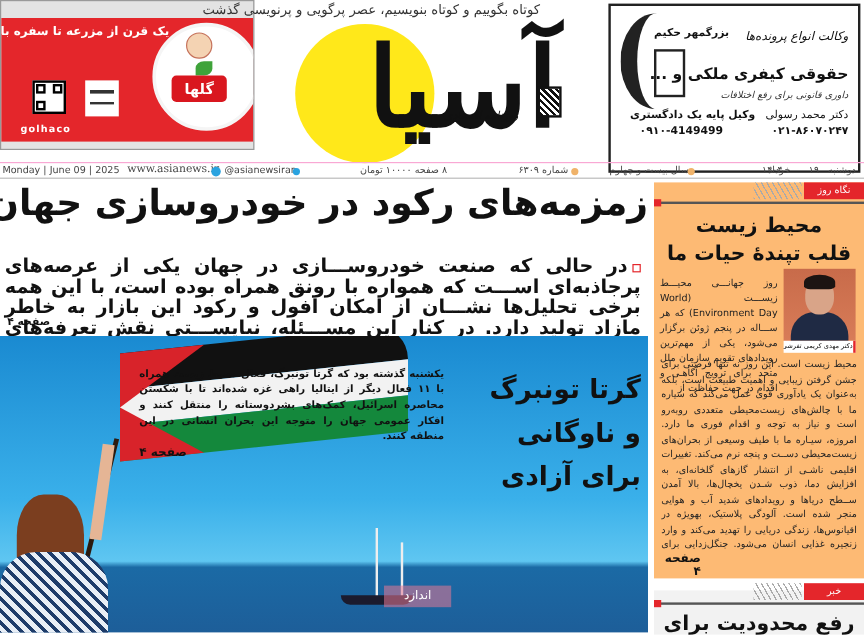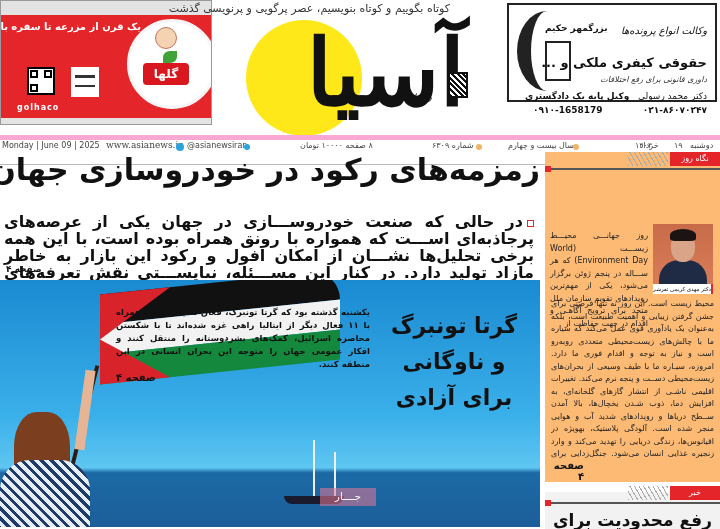--- a/index.html
+++ b/index.html
@@ -19,33 +19,33 @@
   .ad-left .unesco{position:absolute;left:70px;top:66px;width:28px;height:30px;background:#fff}
   .ad-left .unesco span{position:absolute;left:4px;top:8px;width:20px;height:12px;border-top:3px solid #333;border-bottom:2px solid #333}
   .ad-left .social{position:absolute;left:16px;top:102px;color:#fff;font-size:8px;font-weight:bold;letter-spacing:1px}
   
   .slogan{left:240px;top:2px;width:210px;font-size:11px;direction:rtl;text-align:center;color:#333;white-space:nowrap}
   .sun{left:246px;top:20px;width:116px;height:116px;border-radius:50%;background:#ffe81a}
   .brand{left:250px;top:8px;width:215px;height:130px;font-family:"DejaVu Serif",serif;font-size:92px;font-weight:bold;line-height:130px;text-align:right;direction:rtl;color:#111}
   .qr-mast{left:448px;top:72px;width:20px;height:26px;border:2px solid #111;background:repeating-linear-gradient(45deg,#111 0 2px,#fff 2px 4px)}
   .subbrand{left:370px;top:92px;font-size:9px;direction:rtl;color:#111;font-style:italic}
   
-  .ad-right{left:507px;top:3px;width:210px;height:99px;border:2px solid #222;background:#fff}
+  .ad-right{left:507px;top:3px;width:210px;height:141px;border:2px solid #222;background:#fff}
   .ad-right .moon{position:absolute;left:8px;top:6px;width:60px;height:80px;border-radius:50%;border-left:14px solid #222}
   .ad-right .inst{position:absolute;left:36px;top:18px;font-size:9px;font-weight:bold;direction:rtl;white-space:nowrap}
   .ad-right .scale{position:absolute;left:36px;top:36px;width:26px;height:40px;border:2px solid #222}
   .ad-right .l1{position:absolute;right:8px;top:20px;font-size:10px;font-style:italic;direction:rtl;white-space:nowrap}
   .ad-right .l2{position:absolute;right:8px;top:50px;font-size:13px;font-weight:bold;direction:rtl;white-space:nowrap}
   .ad-right .l3{position:absolute;right:8px;top:70px;font-size:8px;font-style:italic;direction:rtl;white-space:nowrap;color:#333}
   .ad-right .l4a{position:absolute;right:8px;top:86px;font-size:9px;font-weight:normal;direction:rtl;white-space:nowrap}
   .ad-right .l4b{position:absolute;left:16px;top:86px;font-size:9px;font-weight:bold;direction:rtl;white-space:nowrap}
   .ad-right .p1{position:absolute;right:8px;top:100px;font-size:9px;font-weight:bold;white-space:nowrap}
   .ad-right .p2{position:absolute;left:24px;top:100px;font-size:9px;font-weight:bold;white-space:nowrap}
   
-  .datebar{left:0;top:135px;width:720px;height:30px;border-top:5px solid #f9a8d4;border-bottom:1px solid #bbb;font-size:8px;color:#444}
+  .datebar{left:0;top:135px;width:720px;height:14px;border-top:1px solid #f9a8d4;border-bottom:1px solid #bbb;font-size:8px;color:#444}
   .datebar span{position:absolute;top:1px;white-space:nowrap}
   .dot{display:inline-block;width:6px;height:6px;border-radius:50%;background:#f0b36a;position:absolute;top:4px}
   .tg{display:inline-block;width:8px;height:8px;border-radius:50%;background:#2aa3e0;position:absolute;top:3px}
   
   .headline{left:0;top:152px;width:540px;font-size:30px;font-weight:bold;text-align:center;direction:rtl;font-family:"DejaVu Sans",sans-serif;letter-spacing:-1px;white-space:nowrap}
   .lead{left:4px;top:213px;width:530px;font-size:16px;line-height:17px;direction:rtl;text-align:justify;color:#111;font-weight:bold}
   .lead .sq{display:inline-block;width:7px;height:7px;border:1.5px solid #e4262b;margin-left:4px}
   .lead-page{left:6px;top:264px;font-size:9px;direction:rtl;font-weight:bold}
   
   .photo{left:0;top:280px;width:540px;height:247px;overflow:hidden;background:linear-gradient(#1a8ad1 0%,#3ab0ea 55%,#5fc6f1 76%,#1b6aa5 78%,#1d5e99 100%)}
@@ -54,21 +54,21 @@
   .flag .w{height:30px;background:#f2f2f2}
   .flag .g{height:30px;background:#14883c}
   .flag .r{position:absolute;left:0;top:0;width:0;height:0;border-top:45px solid #d8232a;border-bottom:45px solid #d8232a;border-right:70px solid transparent}
   .pole{position:absolute;left:82px;top:84px;width:4px;height:110px;background:#2b1b10;transform:rotate(14deg)}
   .girl-hair{position:absolute;left:14px;top:132px;width:56px;height:85px;background:#7b3e1f;border-radius:40% 40% 30% 30%}
   .girl-body{position:absolute;left:0;top:180px;width:90px;height:70px;background:repeating-linear-gradient(45deg,#1e3c6a 0 3px,#e8eef6 3px 7px);border-radius:30px 30px 0 0}
   .arm{position:absolute;left:80px;top:90px;width:10px;height:80px;background:#e5b595;transform:rotate(8deg)}
   .boat{position:absolute;left:284px;top:216px;width:60px;height:8px;background:#1b1b2e;border-radius:0 0 10px 10px}
   .mast{position:absolute;left:313px;top:160px;width:2px;height:58px;background:#eee}
   .mast2{position:absolute;left:334px;top:172px;width:2px;height:46px;background:#eee}
-  .photo-title{position:absolute;left:374px;top:28px;width:160px;font-size:22px;font-weight:bold;direction:rtl;text-align:center;line-height:36px;color:#111}
+  .photo-title{position:absolute;left:374px;top:28px;width:160px;font-size:22px;font-weight:bold;direction:rtl;text-align:right;line-height:36px;color:#111}
   .photo-text{position:absolute;left:116px;top:26px;width:254px;font-size:8.5px;line-height:13px;direction:rtl;text-align:justify;color:#111;font-weight:bold}
   .photo-page{position:absolute;left:116px;top:92px;font-size:10px;font-weight:bold;direction:rtl;color:#111}
   .watermark{position:absolute;left:320px;top:208px;width:56px;height:18px;background:rgba(230,120,150,.55);color:#fff;font-size:10px;text-align:center;line-height:18px;direction:rtl}
   
   .col-right{left:545px;top:152px;width:175px;height:330px;background:#fdba74}
   .section-tag{position:absolute;right:0;width:50px;height:14px;background:#e4262b;color:#fff;font-size:8px;direction:rtl;text-align:center;line-height:14px}
   .section-hatch{position:absolute;height:14px;width:40px;background:repeating-linear-gradient(60deg,#aaa 0 1px,transparent 1px 4px)}
   .section-line{position:absolute;left:3px;height:2px;background:#555}
   .section-dot{position:absolute;width:6px;height:6px;background:#e4262b}
   .col-title{position:absolute;left:0;width:175px;font-size:17px;font-weight:bold;text-align:center;direction:rtl;line-height:24px}
@@ -111,21 +111,21 @@
 <div class="abs ad-right">
   <div class="moon"></div>
   <div class="inst">بزرگمهر حکیم</div>
   <div class="scale"></div>
   <div class="l1">وکالت انواع پرونده‌ها</div>
   <div class="l2">حقوقی کیفری ملکی و ...</div>
   <div class="l3">داوری قانونی برای رفع اختلافات</div>
   <div class="l4a">دکتر محمد رسولی</div>
   <div class="l4b">وکیل پایه یک دادگستری</div>
   <div class="p1">۰۲۱-۸۶۰۷۰۲۴۷</div>
-  <div class="p2">۰۹۱۰-1658179</div>
+  <div class="p2">۰۹۱۰-4149499</div>
 </div>
 
 <div class="abs datebar">
   <span style="left:2px">Monday | June 09 | 2025</span>
   <span style="left:106px;font-family:'DejaVu Serif',serif;font-size:9px;top:0">www.asianews.ir</span>
   <i class="tg" style="left:176px"></i>
   <span style="left:187px">@asianewsiran</span>
   <i class="tg" style="left:244px;width:6px;height:6px;top:4px"></i>
   <span style="left:300px;direction:rtl">۸ صفحه ۱۰۰۰۰ تومان</span>
   <span style="left:432px;direction:rtl">شماره ۶۳۰۹</span>
@@ -155,29 +155,31 @@
   <div class="girl-body"></div>
   <div class="mast"></div>
   <div class="mast2"></div>
   <div class="boat"></div>
   <div class="photo-title">
     <div>گرتا تونبرگ</div>
     <div>و ناوگانی برای آزادی</div>
   </div>
   <div class="photo-text">یکشنبه گذشته بود که گرتا تونبرگ، فعال محیط زیست همراه با ۱۱ فعال دیگر از ایتالیا راهی غزه شده‌اند تا با شکستن محاصره اسرائیل، کمک‌های بشردوستانه را منتقل کنند و افکار عمومی جهان را متوجه این بحران انسانی در این منطقه کنند.</div>
   <div class="photo-page">صفحه ۴</div>
-  <div class="watermark">جــــار</div>
+  <div class="watermark">اندازد</div>
 </div>
 
 <div class="abs col-right">
   <div class="section-tag" style="top:0">نگاه روز</div>
   <div class="section-hatch" style="right:52px;top:0"></div>
   <div class="section-line" style="top:16px;width:172px"></div>
   <div class="section-dot" style="left:0;top:14px"></div>
   <div class="col-title" style="top:24px">
+    <div>محیط زیست</div>
+    <div>قلب تپندهٔ حیات ما</div>
   </div>
   <div class="portrait">
     <div class="suit"></div>
       <div class="head"></div>
       <div class="hair"></div>
   </div>
   <div class="caption">دکتر مهدی کریمی تفرشی</div>
   <div class="col-text" style="right:72px;top:78px;width:98px">روز جهانـــی محیـــط زیســـت (World Environment Day) که هر ســـاله در پنجم ژوئن برگزار می‌شود، یکی از مهم‌ترین رویدادهای تقویم سازمان ملل متحد برای ترویج آگاهـی و اقدام در جهت حفاظت از</div>
   <div class="col-text" style="right:6px;top:146px;width:163px;height:160px;overflow:hidden">محیط زیست است. این روز نه تنها فرصتی برای جشن گرفتن زیبایی و اهمیت طبیعت است، بلکه به‌عنوان یک یادآوری قوی عمل می‌کند که سیاره ما با چالش‌های زیست‌محیطی متعددی روبه‌رو است و نیاز به توجه و اقدام فوری ما دارد. امروزه، سیـاره ما با طیف وسیعی از بحران‌های زیست‌محیطی دســت و پنجه نرم می‌کند. تغییرات اقلیمی ناشـی از انتشار گازهای گلخانه‌ای، به افزایش دما، ذوب شـدن یخچال‌ها، بالا آمدن ســطح دریاها و رویدادهای شدید آب و هوایی منجر شده است. آلودگی پلاستیک، بهویژه در اقیانوس‌ها، زندگی دریایی را تهدید می‌کند و وارد زنجیره غذایی انسان می‌شود. جنگل‌زدایی برای کشـــاورزی و توسعه شهری، زیستگاه بسیاری از گونه‌ها را از بین برده و به کاهش تنوع زیســـتی دامن زده است. علاوه بر این، آلودگی هوا و آب، سلامت انسان و اکوسیستم‌ها را به خطر می‌اندازد.</div>
   <div class="col-page">صفحه ۴</div>

